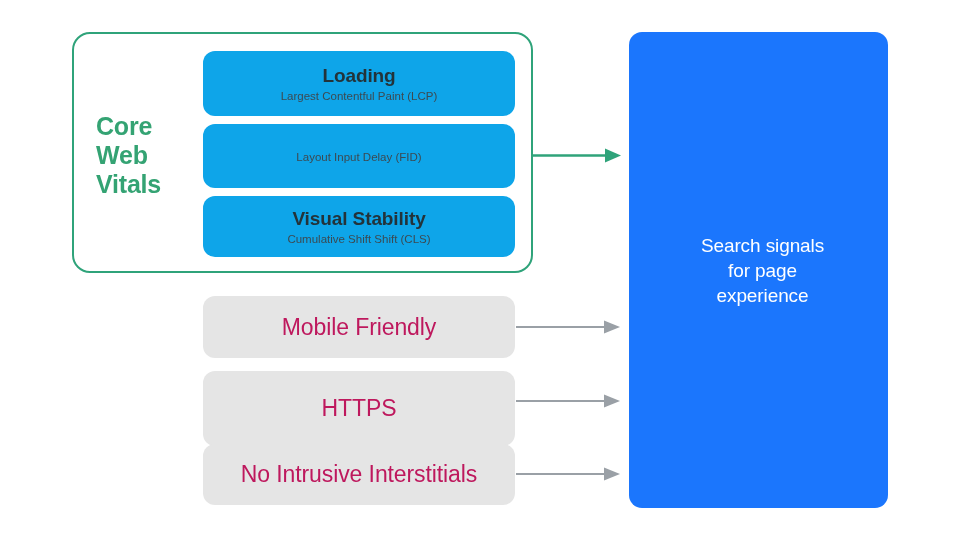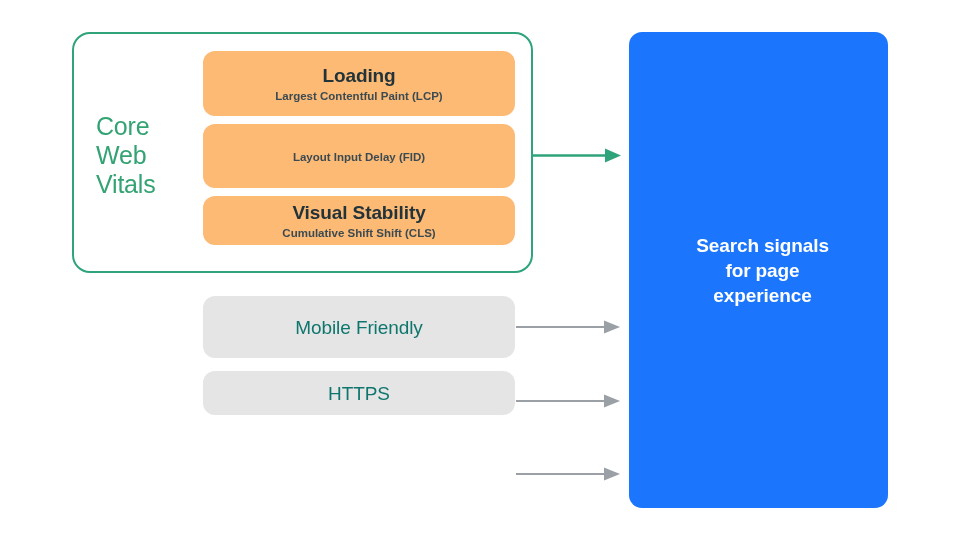--- a/index.html
+++ b/index.html
@@ -23,92 +23,92 @@
     border: 2px solid #2fa37a;
     border-radius: 18px;
     background: transparent;
   }
   .cwv-label {
     position: absolute;
     left: 96px; top: 112px;
     width: 100px;
     color: #34a373;
     font-size: 25px;
-    font-weight: normal;
+    font-weight: bold;
     line-height: 29px;
     letter-spacing: -0.2px;
   }
 
   
   .metric-card {
     position: absolute;
     left: 203px;
     width: 312px;
-    background: #fdba74;
+    background: #0ea5e9;
     border-radius: 12px;
     display: flex;
     flex-direction: column;
     align-items: center;
     justify-content: center;
   }
   .metric-card.m0 { top: 51px;  height: 65px; }
   .metric-card.m1 { top: 124px; height: 64px; }
-  .metric-card.m2 { top: 196px; height: 49px; }
+  .metric-card.m2 { top: 196px; height: 61px; }
   .metric-title {
     color: #23333a;
     font-size: 19px;
     font-weight: bold;
     line-height: 23px;
     letter-spacing: -0.1px;
   }
   .metric-sub {
     color: #3c4a52;
     font-size: 11.5px;
-    font-weight: bold;
+    font-weight: normal;
     line-height: 16px;
     margin-top: 1px;
   }
 
   
   .gray-card {
     position: absolute;
     left: 203px;
     width: 312px;
     background: #e5e5e5;
     border-radius: 12px;
     display: flex;
     align-items: center;
     justify-content: center;
   }
   .gray-card.g0 { top: 296px; height: 62px; }
-  .gray-card.g1 { top: 371px; height: 44px; }
+  .gray-card.g1 { top: 371px; height: 75px; }
   .gray-card.g2 { top: 444px; height: 61px; }
   .gray-label {
-    color: #0f766e;
-    font-size: 19px;
+    color: #be185d;
+    font-size: 23px;
     font-weight: normal;
     line-height: 23px;
     letter-spacing: -0.1px;
   }
 
   
   .blue-box {
     position: absolute;
     left: 629px; top: 32px;
     width: 259px; height: 476px;
     background: #1b76fd;
     border-radius: 13px;
     display: flex;
     align-items: center;
     justify-content: center;
   }
   .blue-text {
     color: #ffffff;
     font-size: 19px;
-    font-weight: bold;
+    font-weight: normal;
     line-height: 25px;
     text-align: center;
     letter-spacing: -0.1px;
     white-space: pre-line;
     margin-left: 8px;
   }
 
   
   .arrow-svg {
     position: absolute;
@@ -163,20 +163,23 @@
     <div class="metric-title">Visual Stability</div>
     <div class="metric-sub">Cumulative Shift Shift (CLS)</div>
   </div>
 
   <div class="gray-card g0">
     <div class="gray-label">Mobile Friendly</div>
   </div>
   <div class="gray-card g1">
     <div class="gray-label">HTTPS</div>
   </div>
+  <div class="gray-card g2">
+    <div class="gray-label">No Intrusive Interstitials</div>
+  </div>
 
   <div class="blue-box">
     <div class="blue-text">Search signals
 for page
 experience</div>
   </div>
 
 </div>
 
 </body></html>

